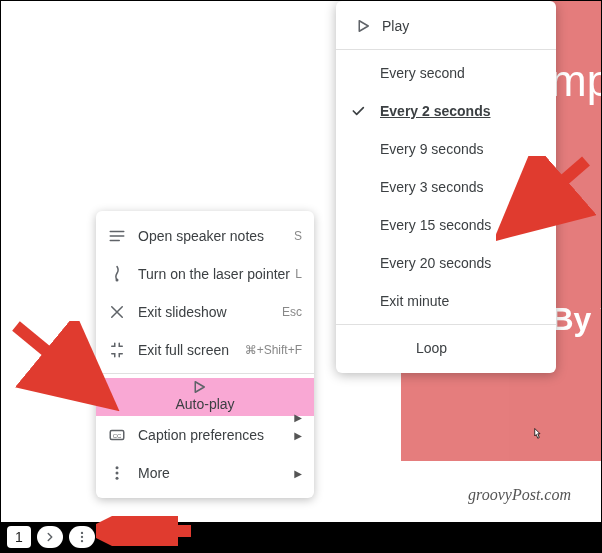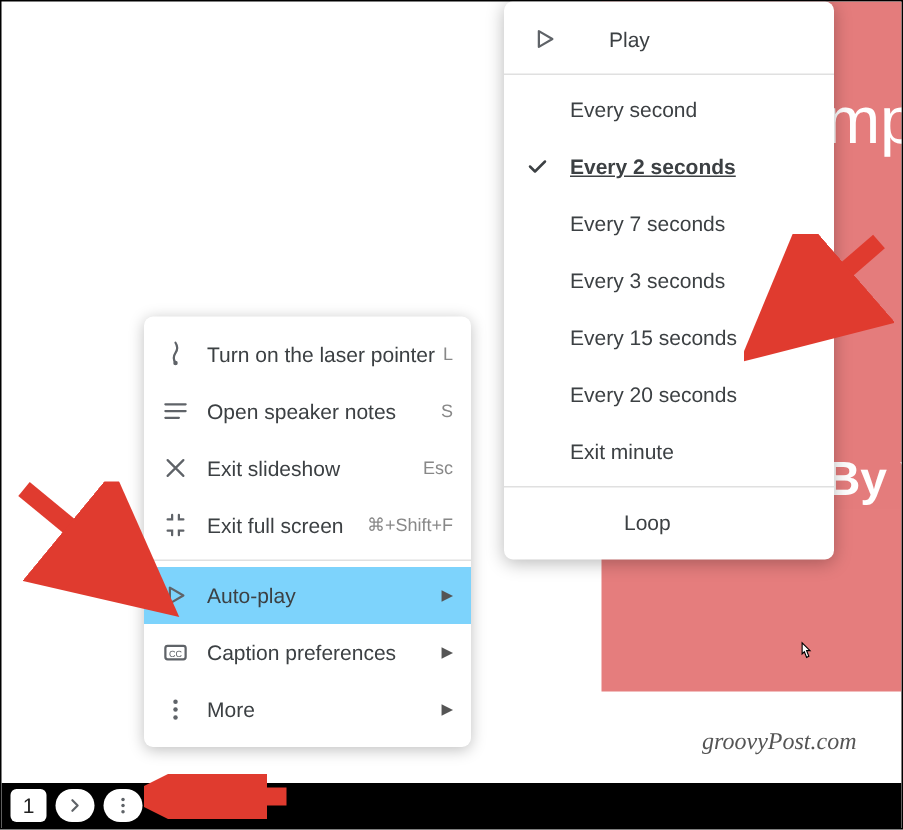--- a/index.html
+++ b/index.html
@@ -102,21 +102,21 @@
   }
   .menu-item {
     display: flex;
     align-items: center;
     height: 38px;
     padding: 0 12px;
     font-size: 14px;
     color: #3c4043;
     position: relative;
   }
-  .menu-item.highlight { background: #7dd3fc; }
+  .menu-item.highlight { background: #f9a8d4; flex-direction: column; }
   .menu-item .ic {
     width: 18px;
     height: 18px;
     display: flex;
     align-items: center;
     justify-content: center;
     margin-right: 12px;
     flex-shrink: 0;
   }
   .menu-item .ic svg { width: 18px; height: 18px; }
@@ -159,21 +159,21 @@
   }
   .sub-item .check {
     position: absolute;
     left: 14px;
     top: 50%;
     transform: translateY(-50%);
     width: 16px;
     height: 16px;
   }
   .sub-item.bold { font-weight: bold; text-decoration: underline; }
-  .sub-item.play { padding-left: 18px; gap: 24px; }
+  .sub-item.play { padding-left: 18px; }
   .sub-item.play .ic {
     width: 18px; height: 18px; margin-right: 10px;
     display: flex; align-items: center; justify-content: center;
   }
   .sub-item.loop { padding-left: 44px; margin-left: 36px; }
 
   
   .arrow {
     position: absolute;
     z-index: 50;
@@ -197,36 +197,36 @@
   <div class="sub">By Y</div>
 </div>
 
 <div class="watermark">groovyPost.com</div>
 
 <div class="menu">
 
   <div class="menu-item">
     <span class="ic">
       <svg viewBox="0 0 24 24">
+          <path d="M3 6h18M3 12h18M3 18h12" stroke="#5f6368" stroke-width="2" stroke-linecap="round" fill="none"></path>
+        </svg>
+    </span>
+    <span>Open speaker notes</span>
+    <span class="kbd">S</span>
+  </div>
+
+  <div class="menu-item">
+    <span class="ic">
+      <svg viewBox="0 0 24 24">
           <path d="M12 2c2 3 2 6 0 9-2 3-2 6 0 9" stroke="#5f6368" stroke-width="2" fill="none" stroke-linecap="round"></path>
           <circle cx="12" cy="20" r="2" fill="#5f6368"></circle>
         </svg>
     </span>
     <span>Turn on the laser pointer</span>
     <span class="kbd">L</span>
-  </div>
-
-  <div class="menu-item">
-    <span class="ic">
-      <svg viewBox="0 0 24 24">
-          <path d="M3 6h18M3 12h18M3 18h12" stroke="#5f6368" stroke-width="2" stroke-linecap="round" fill="none"></path>
-        </svg>
-    </span>
-    <span>Open speaker notes</span>
-    <span class="kbd">S</span>
   </div>
 
   <div class="menu-item">
     <span class="ic">
       <svg viewBox="0 0 24 24">
           <path d="M5 5l14 14M19 5L5 19" stroke="#5f6368" stroke-width="2" stroke-linecap="round"></path>
         </svg>
     </span>
     <span>Exit slideshow</span>
     <span class="kbd">Esc</span>
@@ -295,21 +295,21 @@
   </div>
   <div class="sub-item bold">
     <span class="check">
       <svg viewBox="0 0 24 24">
           <path d="M5 12l5 5L20 7" stroke="#3c4043" stroke-width="2.5" fill="none" stroke-linecap="round" stroke-linejoin="round"></path>
         </svg>
     </span>
     <span>Every 2 seconds</span>
   </div>
   <div class="sub-item">
-    <span>Every 7 seconds</span>
+    <span>Every 9 seconds</span>
   </div>
   <div class="sub-item">
     <span>Every 3 seconds</span>
   </div>
   <div class="sub-item">
     <span>Every 15 seconds</span>
   </div>
   <div class="sub-item">
     <span>Every 20 seconds</span>
   </div>

